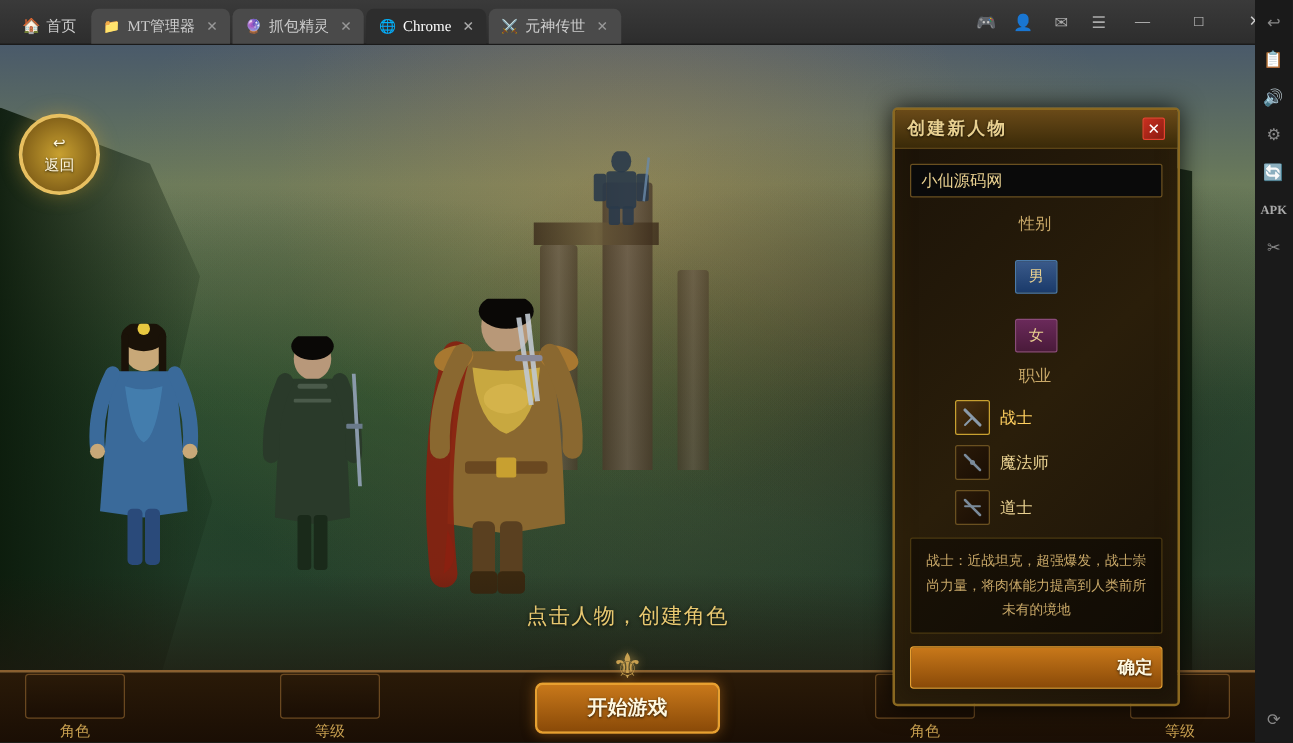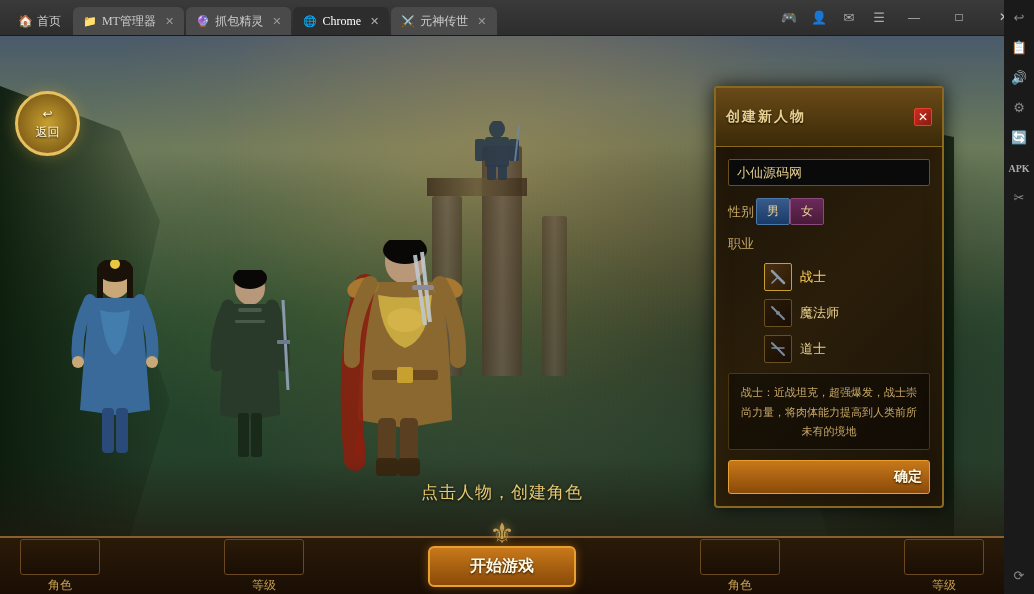--- a/index.html
+++ b/index.html
@@ -288,21 +288,21 @@
       width: 230px;
       background: linear-gradient(135deg, #1a1208 0%, #2a1e0a 50%, #1a1208 100%);
       border: 2px solid #8a6820;
       border-radius: 4px;
       pointer-events: all;
       box-shadow: 0 0 20px rgba(0,0,0,0.8), inset 0 0 20px rgba(80,60,20,0.2);
     }
 
     .dialog-title-bar {
       background: linear-gradient(to bottom, #6a4a18, #3a2a08);
-      padding: 20px 10px;
+      padding: 6px 10px;
       display: flex;
       align-items: center;
       justify-content: space-between;
       border-bottom: 1px solid #8a6820;
       border-radius: 2px 2px 0 0;
     }
 
     .dialog-title {
       color: #e8d090;
       font-size: 14px;
@@ -339,21 +339,22 @@
       font-family: Liberation Sans, sans-serif;
       outline: none;
       border-radius: 2px;
       margin-bottom: 12px;
     }
 
     .form-row {
       display: flex;
       align-items: center;
       margin-bottom: 10px;
-      gap: 0;
+      gap: 20px;
+      flex-direction: column;
     }
 
     .form-label {
       color: #c8a868;
       font-size: 13px;
       width: 28px;
     }
 
     .gender-btn {
       padding: 4px 10px;

